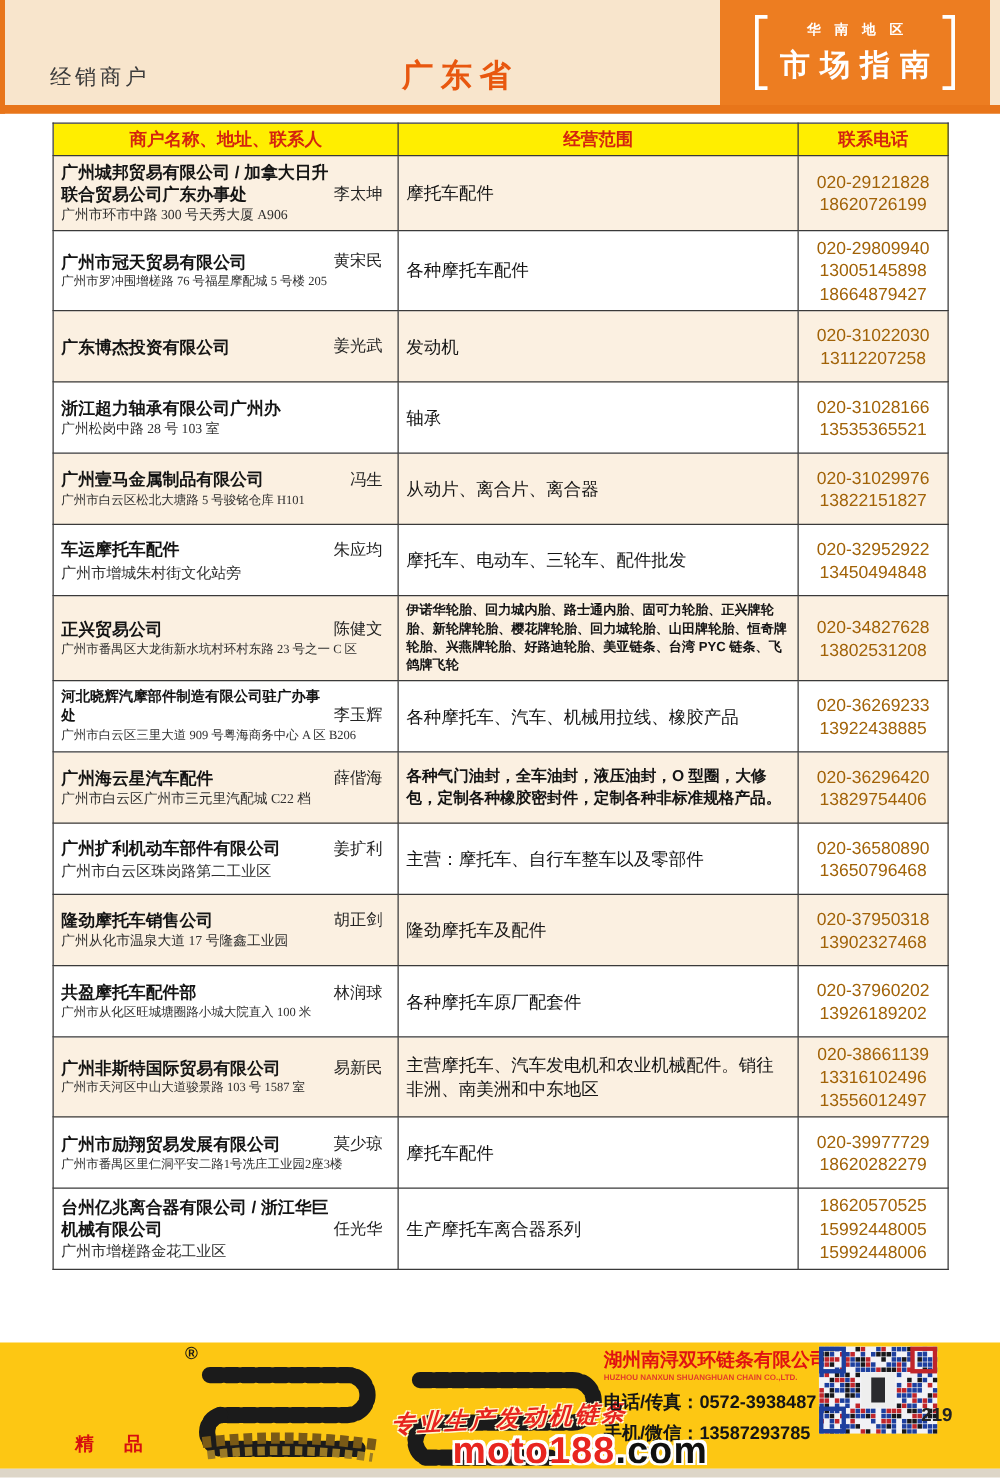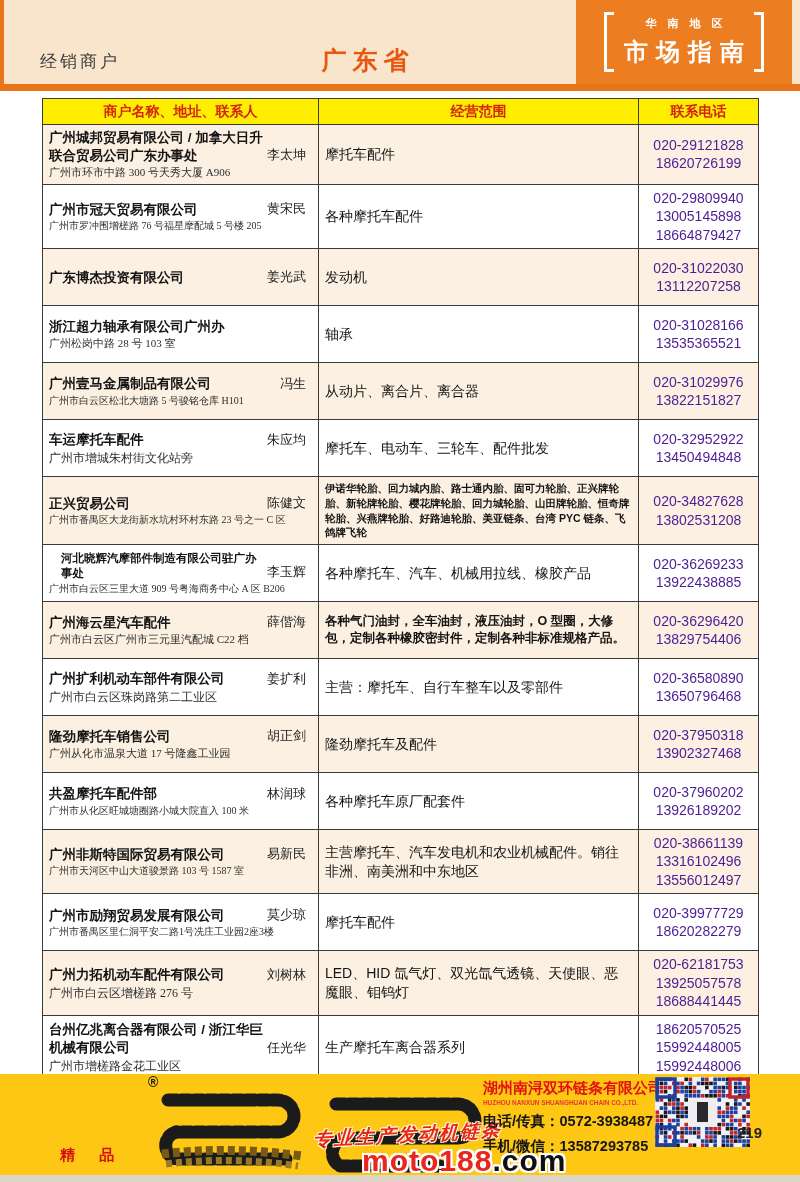--- a/index.html
+++ b/index.html
@@ -29,28 +29,28 @@
   
   table.dir{position:absolute; left:42px; top:98px; width:716px; border-collapse:collapse; table-layout:fixed;}
   table.dir th, table.dir td{border:1px solid #3a3a3a;}
   table.dir th{background:var(--table-header-bg); color:var(--table-header-text); font-size:14px; font-weight:bold; height:26px; text-align:center; padding:2px;margin-top:33px;}
   th.c1{width:276px;} th.c2{width:320px;} th.c3{width:120px;}
   table.dir td{vertical-align:middle; padding:4px 6px;}
   tr.body-row{height:57px;}
   tr.tint td{background:var(--row-tint);}
   .name-line{display:flex; align-items:flex-end;}
   .merchant-name{font-weight:bold; font-size:13.5px; color:#141414; line-height:1.3;}
-  .merchant-name.small{font-size:11.5px;margin-left:12px;}
+  .merchant-name.small{font-size:11.5px;}
   .merchant-contact{margin-left:auto; padding:0 6px 0 4px; font-family:"Liberation Serif",serif; font-size:13px; color:#232323; white-space:nowrap;}
   .merchant-address{font-family:"Liberation Serif",serif; font-size:12px; color:#2e2e2e; margin-top:2px; line-height:1.25;}
   .scope{font-size:14px; color:#141414; line-height:1.35;}
   .scope.mid{font-size:12.5px; font-weight:bold;}
   .scope.tiny{font-size:10.5px; font-weight:bold; line-height:1.4;}
   td.phone-cell{text-align:center;}
-  .phone-line{font-size:14px; color:#4c1d95; line-height:1.32; white-space:nowrap;}
+  .phone-line{font-size:14px; color:#a16207; line-height:1.32; white-space:nowrap;}
 
   
   .footer-ad{position:absolute; left:0; top:1074px; width:100%; height:101px; background:var(--footer-bg);}
   .bottom-strip{position:absolute; left:0; bottom:0; width:100%; height:7px; background:#ddd6c8;}
   .tsq-logo{position:absolute; left:52px; top:5px; width:94px; height:63px; border-radius:50%;
     background:radial-gradient(circle at 42% 38%, #f23a25, #cf1212 70%); box-shadow:inset 0 0 0 2px #ffd94d;
     display:flex; align-items:center; justify-content:center;}
   .tsq-text{color:#fff; font-size:29px; font-weight:bold; letter-spacing:1px;}
   .reg-mark{position:absolute; left:148px; top:0px; font-size:14px; color:#161616; font-weight:bold;}
   .brand-sub{position:absolute; left:60px; top:72px; font-size:15px; font-weight:bold; color:#d60f0f; letter-spacing:10px;}
@@ -312,37 +312,20 @@
             <span class="merchant-contact">莫少琼</span>
           </div>
           <div class="merchant-address" style="font-size: 10px;">广州市番禺区里仁洞平安二路1号冼庄工业园2座3楼</div>
         </td>
         <td class="c2">
           <div class="scope">摩托车配件</div>
         </td>
         <td class="c3 phone-cell">
           <div class="phone-line">020-39977729</div>
           <div class="phone-line">18620282279</div>
-        </td>
-      </tr>
-      <tr class="body-row tint">
-        <td class="c1">
-          <div class="name-line">
-            <span class="merchant-name">广州力拓机动车配件有限公司</span>
-            <span class="merchant-contact">刘树林</span>
-          </div>
-          <div class="merchant-address" style="font-size: 12px;">广州市白云区增槎路 276 号</div>
-        </td>
-        <td class="c2">
-          <div class="scope">LED、HID 氙气灯、双光氙气透镜、天使眼、恶魔眼、钼钨灯</div>
-        </td>
-        <td class="c3 phone-cell">
-          <div class="phone-line">020-62181753</div>
-          <div class="phone-line">13925057578</div>
-          <div class="phone-line">18688441445</div>
         </td>
       </tr>
       <tr class="body-row">
         <td class="c1">
           <div class="name-line">
             <span class="merchant-name">台州亿兆离合器有限公司 / 浙江华巨机械有限公司</span>
             <span class="merchant-contact">任光华</span>
           </div>
           <div class="merchant-address" style="font-size: 12px;">广州市增槎路金花工业区</div>
         </td>

